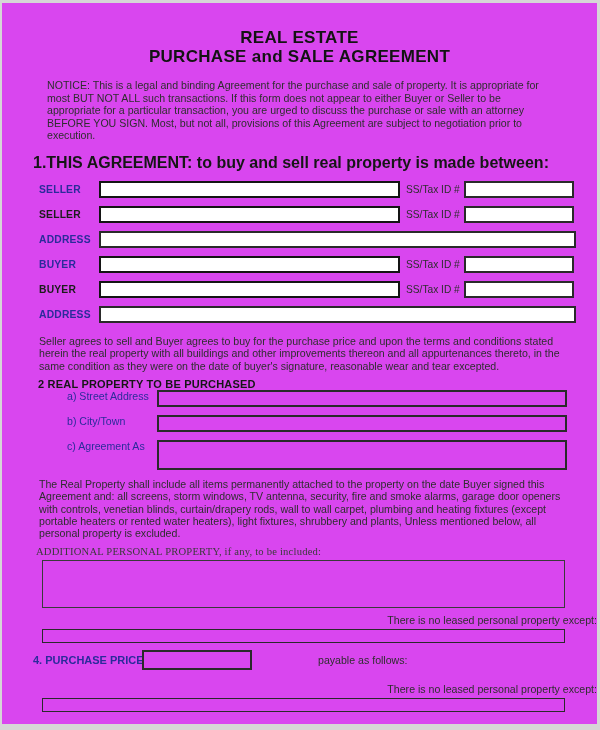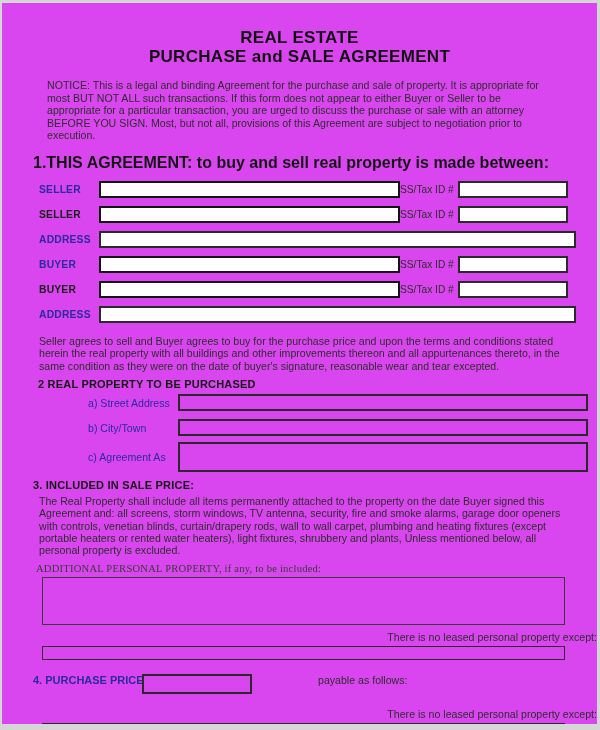--- a/index.html
+++ b/index.html
@@ -45,38 +45,38 @@
     width: 60px;
     font-size: 10.3px;
     font-weight: bold;
     letter-spacing: 0.2px;
     white-space: nowrap;
   }
   .lbl-blue { color: #2b2b9b; }
   .lbl-black { color: #1c1c1c; }
   .ibox { height: 17px; background: #fff; border: 2px solid #141414; }
   .ibox.b1 { width: 301px; }
-  .sslabel { width: 55px; font-size: 10.2px; color: #2e2e2e; white-space: nowrap; }
+  .sslabel { margin-left: 6px; width: 55px; font-size: 10.2px; color: #2e2e2e; white-space: nowrap; }
   .ibox.b2 { width: 110px; margin-left: 3px; border-color: #2a2a2a; }
   .ibox.wide { width: 477px; border-color: #2a2a2a; }
   .para { margin: 8px 36px 0 37px; font-size: 10.6px; line-height: 12.5px; }
   .h-sec2 { margin: 6px 12px 0 36px; font-size: 11px; font-weight: bold; color: #161616; letter-spacing: 0.2px; }
-  .prow { display: flex; align-items: center; height: 25px; padding-left: 65px; margin-left: 21px; }
+  .prow { display: flex; align-items: flex-start; height: 25px; padding-left: 65px; }
   .prow.tall { height: 34px; }
   .plabel { width: 90px; font-size: 10.6px; color: #2b2b9b; white-space: nowrap; }
   .pbox { width: 410px; height: 17px; border: 2px solid #2a2a2a; }
   .pbox.tall { height: 30px; }
   .h-sec3 { margin: 5px 0 0 31px; font-size: 11px; font-weight: bold; color: #161616; letter-spacing: 0.2px; }
   .para3 { margin: 4px 30px 0 37px; font-size: 10.6px; line-height: 12.3px; }
   .addl { margin: 7px 0 0 34px; font-size: 10.6px; color: #3a3a3a; letter-spacing: 0.2px; font-family: Liberation Serif, serif; }
   .bigbox { margin: 3px 0 0 40px; width: 523px; height: 48px; border: 1px solid #3a3a3a; }
   .leased { margin: 6px 0 0 37px; font-size: 10.6px; text-align: right; }
   .leased.second { margin-top: 12px; }
   .thinbox { margin: 3px 0 0 40px; width: 523px; height: 14px; border: 1px solid #2a2a2a; }
-  .pprow { display: flex; align-items: flex-start; margin: 14px 0 0 31px; height: 22px; }
+  .pprow { display: flex; align-items: center; margin: 6px 0 0 31px; height: 22px; }
   .pplabel { width: 109px; font-size: 11px; font-weight: bold; color: #2b2b9b; white-space: nowrap; }
   .ppbox { width: 110px; height: 20px; border: 2px solid #2a2a2a; }
   .payable { margin-left: 66px; font-size: 10.6px; }
 </style>
 </head>
 <body>
 
 <div class="page">
 
   <div class="title">REAL ESTATE</div>
@@ -140,21 +140,20 @@
     <div class="prow">
       <span class="plabel">b) City/Town</span>
       <div class="pbox"></div>
     </div>
     <div class="prow tall">
       <span class="plabel">c) Agreement As</span>
       <div class="pbox tall"></div>
     </div>
   </div>
 
-  <div class="h-sec3">3. INCLUDED IN SALE PRICE:</div>
 
   <p class="para3">The Real Property shall include all items permanently attached to the property on the date Buyer signed this Agreement and: all screens, storm windows, TV antenna, security, fire and smoke alarms, garage door openers with controls, venetian blinds, curtain/drapery rods, wall to wall carpet, plumbing and heating fixtures (except portable heaters or rented water heaters), light fixtures, shrubbery and plants, Unless mentioned below, all personal property is excluded.</p>
 
   <div class="addl">ADDITIONAL PERSONAL PROPERTY, if any, to be included:</div>
   <div class="bigbox"></div>
 
   <div class="leased">There is no leased personal property except:</div>
   <div class="thinbox"></div>
 
   <div class="pprow">

